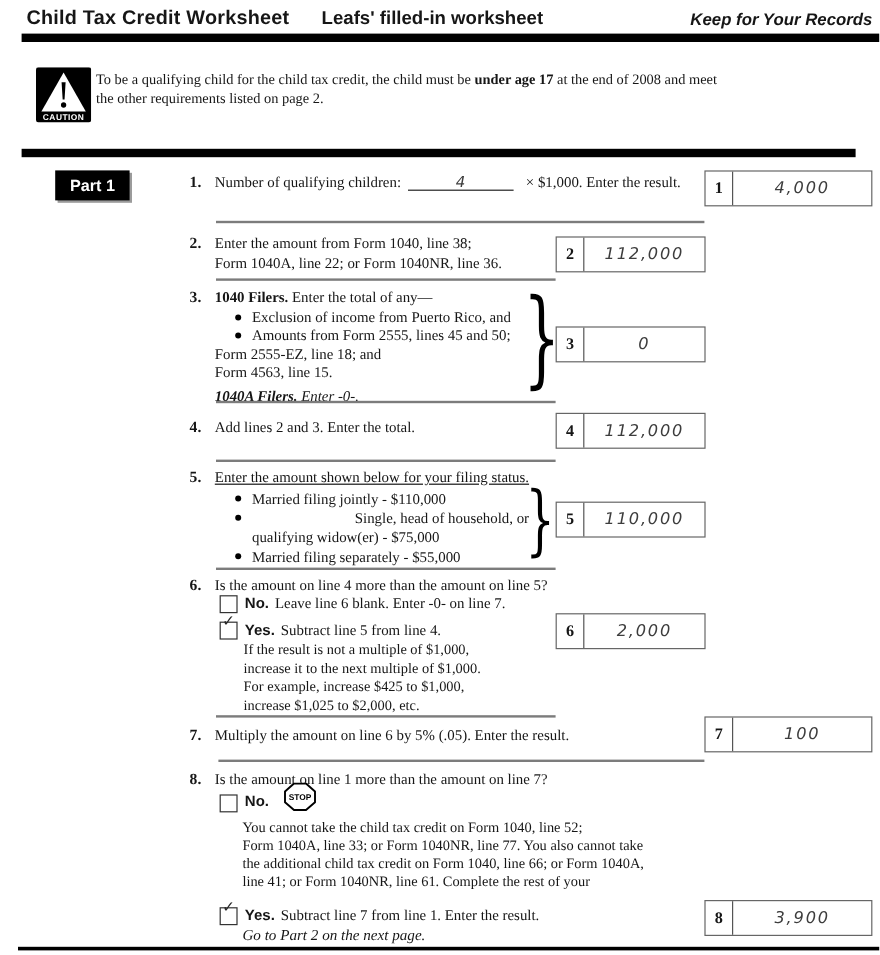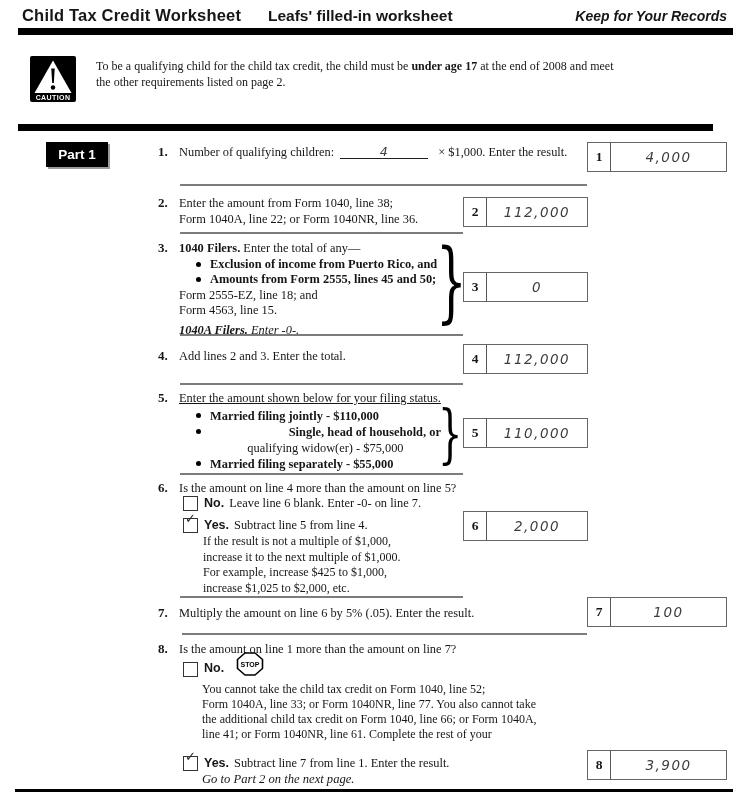--- a/index.html
+++ b/index.html
@@ -8,36 +8,36 @@
 
   
   .hdr-title{position:absolute;left:22px;top:6px;font:bold 16.5px "Liberation Sans",sans-serif;letter-spacing:.2px;}
   .hdr-sub{position:absolute;left:268px;top:7px;font:bold 15.5px "Liberation Sans",sans-serif;}
   .hdr-keep{position:absolute;right:6px;top:8px;font:bold italic 14px "Liberation Sans",sans-serif;}
   .bar{position:absolute;background:#000;}
   .sep{position:absolute;height:2px;background:#7c7c7c;}
 
   
   .caution-icon{position:absolute;left:30px;top:56px;width:46px;height:46px;}
-  .caution-text{position:absolute;left:96px;top:58px;font-size:12px;line-height:15.5px;white-space:nowrap;}
+  .caution-text{position:absolute;left:80px;top:58px;font-size:12px;line-height:15.5px;white-space:nowrap;}
   .caution-text b{font-weight:bold;}
 
   
   .part-label{position:absolute;left:46px;top:142px;width:62px;height:25px;background:#000;color:#fff;
               font:bold 13.5px "Liberation Sans",sans-serif;display:flex;align-items:center;justify-content:center;
               box-shadow:2px 2px 0 #9b9b9b;}
 
   
   .row{position:absolute;display:flex;align-items:baseline;white-space:nowrap;font-size:12.4px;}
   .lnum{display:inline-block;width:21px;font-weight:bold;font-size:13px;flex:none;}
   .tline{line-height:16px;}
   .bold-lead{font-weight:bold;}
   .gap-top{margin-top:4px;font-style:italic;}
 
-  .bullet-row{position:relative;padding-left:14px;margin-left:17px;line-height:15.5px;font-weight:bold;}
+  .bullet-row{position:relative;padding-left:14px;margin-left:17px;line-height:15.5px;}
   .bullet-cont{padding-left:14px;margin-left:17px;line-height:15.5px;}
   .dot{position:absolute;left:0;top:5px;width:5px;height:5px;border-radius:50%;background:#000;}
 
   
   .vbox{position:absolute;height:30px;border:1.5px solid #666;background:#fff;display:flex;box-sizing:border-box;}
   .w140{width:140px;} .w125{width:125px;}
   .vbox .n{width:22px;border-right:1.5px solid #555;display:flex;align-items:center;justify-content:center;
            font-weight:bold;font-size:13.5px;flex:none;}
   .vbox .v{flex:1;display:flex;align-items:center;justify-content:center;
            font:italic 13.5px "DejaVu Sans",sans-serif;color:#3d3d3d;letter-spacing:1.5px;}
@@ -141,21 +141,21 @@
     <span class="v">112,000</span>
   </div>
   <div class="sep" style="left:180px;top:383px;width:283px;"></div>
 
   <div class="row" style="left:158px;top:390px;">
     <span class="lnum">5.</span>
     <span>
       <span class="tline" style="display:block;text-decoration:underline;">Enter the amount shown below for your filing status.</span>
       <span class="bullet-row" style="display:block;margin-top:2px;line-height:16px;"><span class="dot"></span><span>Married filing jointly - $110,000</span></span>
       <span class="bullet-row" style="display:block;line-height:16px;text-align:right;"><span class="dot"></span><span>Single, head of household, or</span></span>
-      <span class="bullet-cont" style="display:block;line-height:16px;text-align:center;">qualifying widow(er) - $75,000</span>
+      <span class="bullet-cont" style="display:block;line-height:16px;">qualifying widow(er) - $75,000</span>
       <span class="bullet-row" style="display:block;line-height:16px;"><span class="dot"></span><span>Married filing separately - $55,000</span></span>
     </span>
   </div>
   <div class="brace brace5">}</div>
   <div class="vbox w125" style="left:463px;top:418px;">
     <span class="n">5</span>
     <span class="v">110,000</span>
   </div>
   <div class="sep" style="left:180px;top:473px;width:283px;"></div>
 

